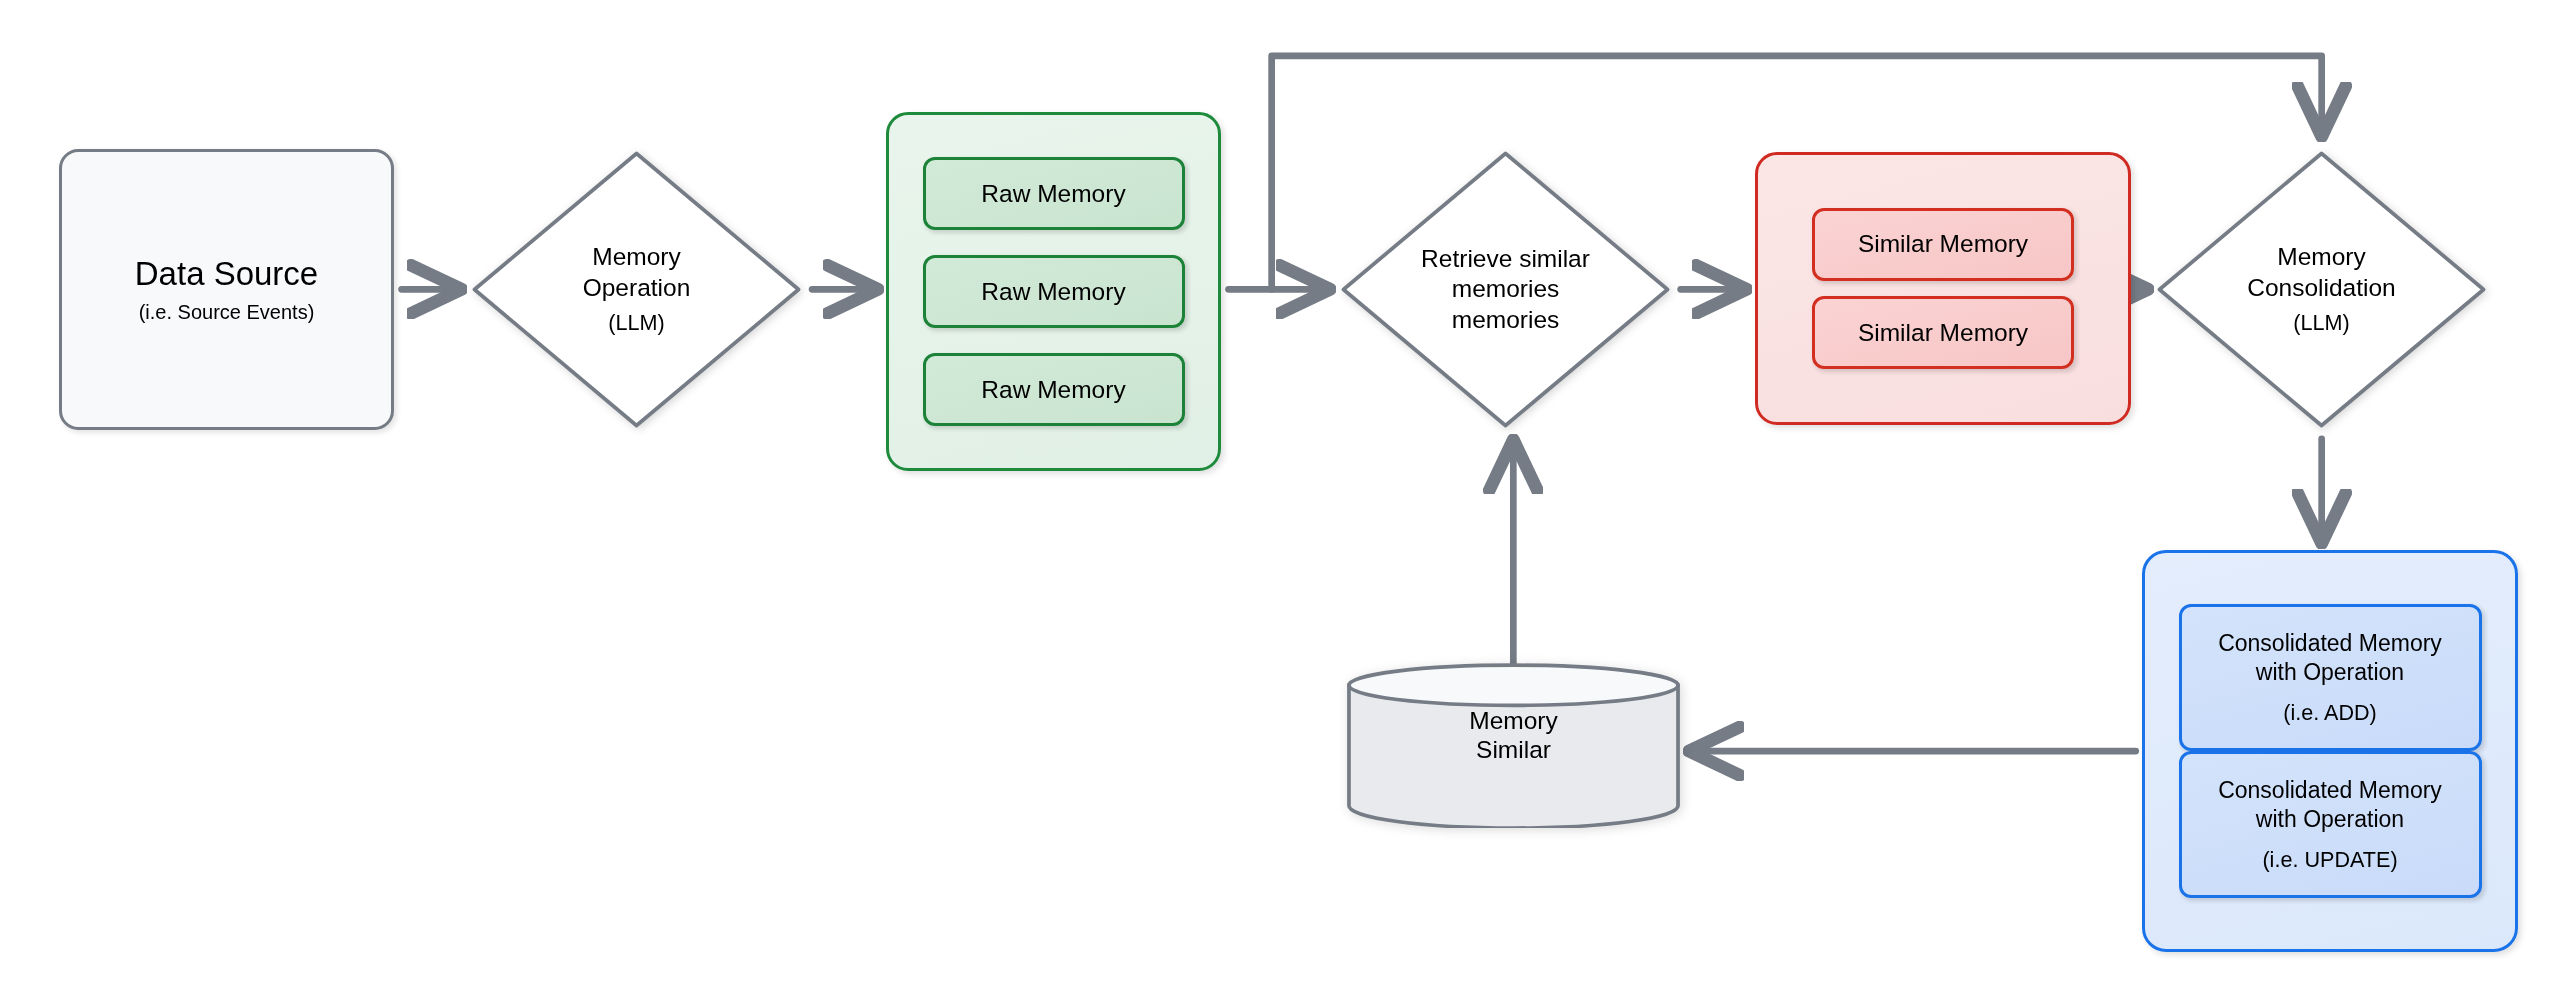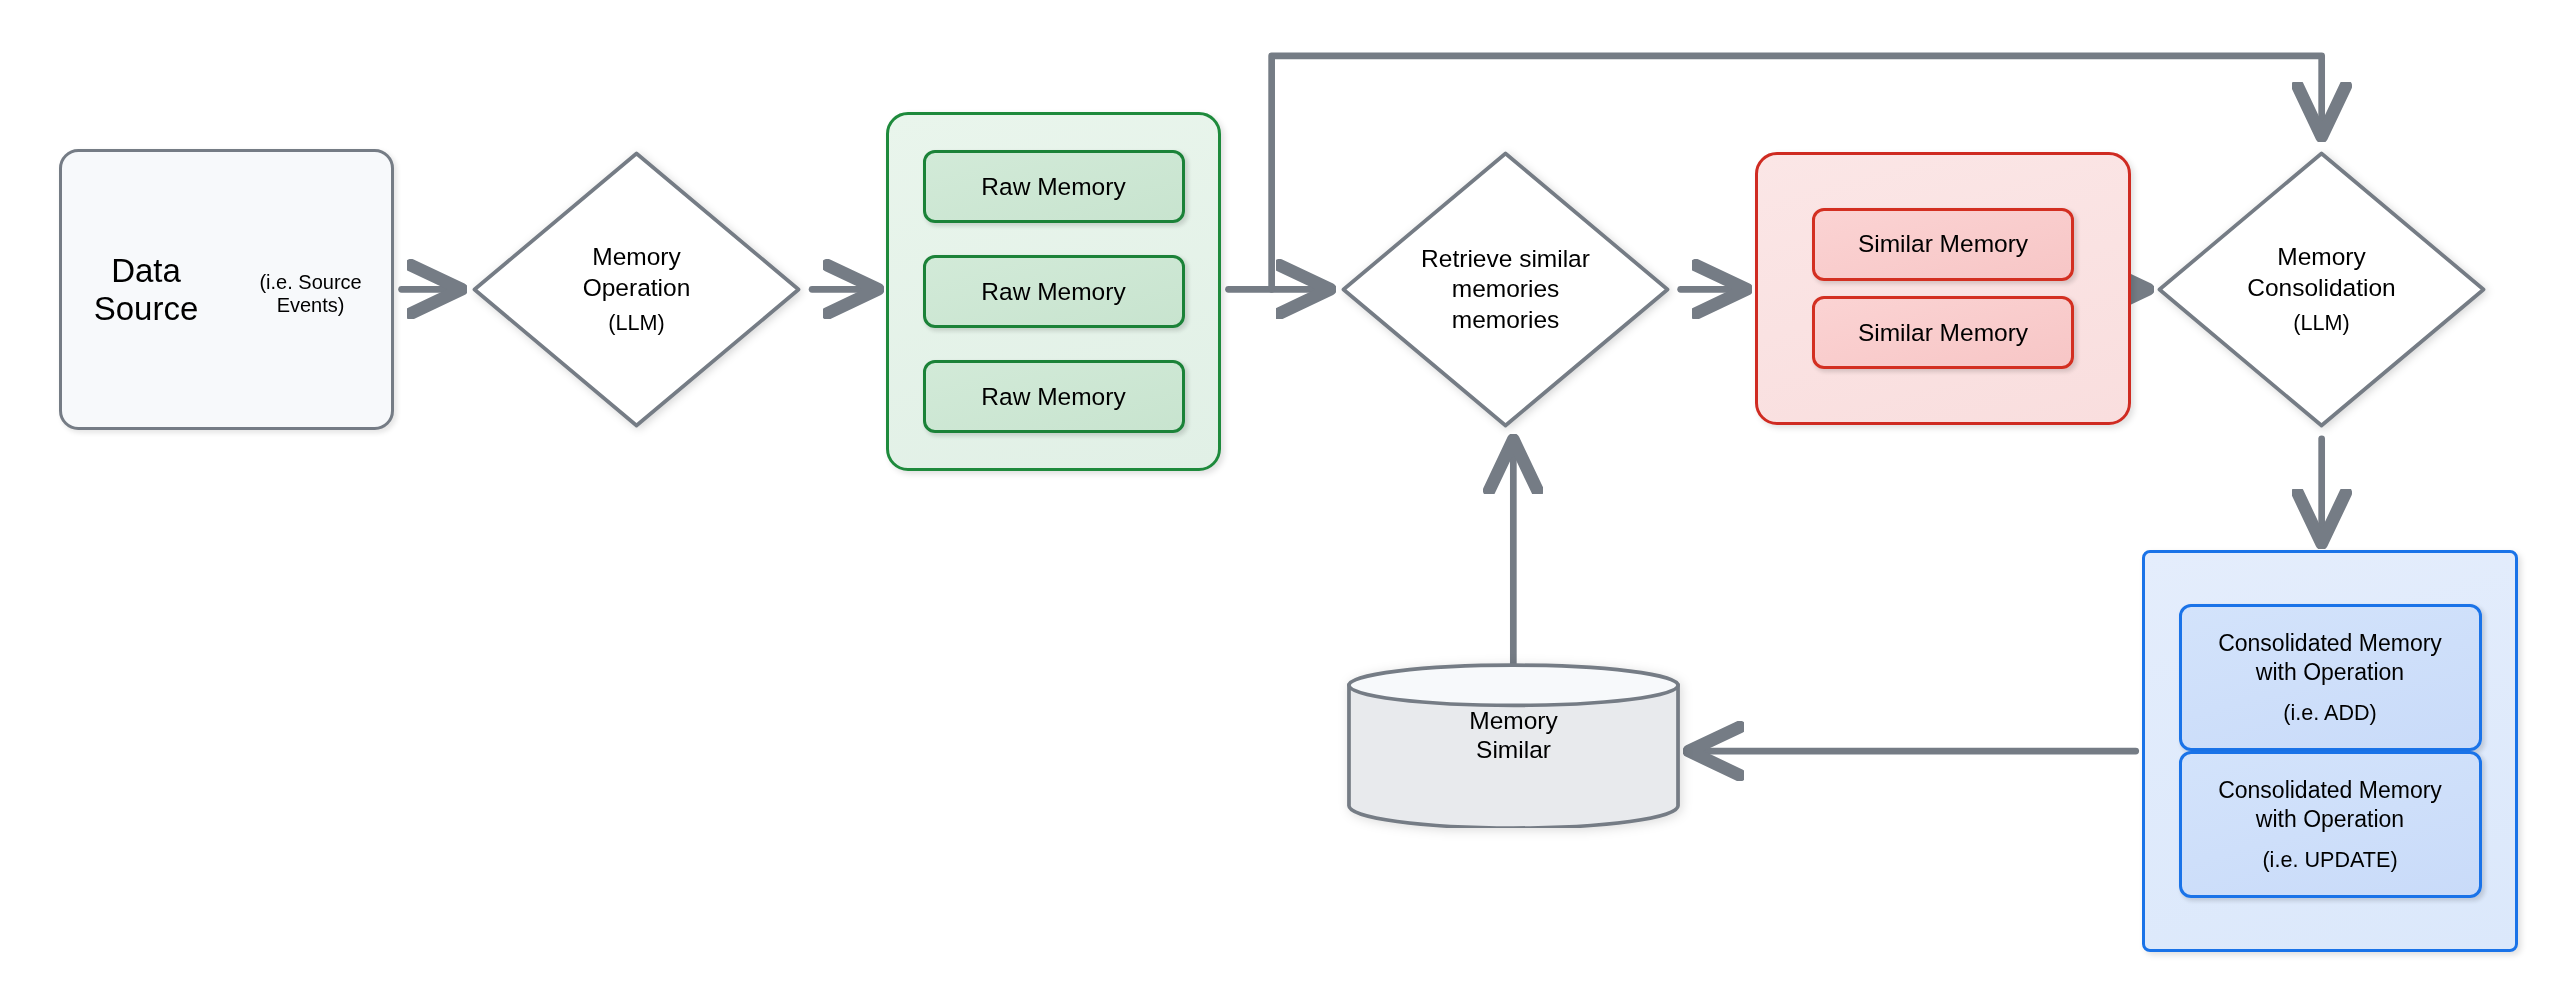--- a/index.html
+++ b/index.html
@@ -9,21 +9,21 @@
   }
   #canvas{
     position:relative;
     width:2576px;
     height:1001px;
     background:#ffffff;
     overflow:hidden;
   }
   .node{position:absolute;box-sizing:border-box;}
   .center{
-    display:flex;flex-direction:row;align-items:center;justify-content:center;
+    display:flex;flex-direction:column;align-items:center;justify-content:center;
     text-align:center;
   }
   
   #data-source{
     left:59px;top:149px;width:335px;height:281px;
     border:3.7px solid #757c85;
     border-radius:19.3px;
     background:#f7f9fb;
     box-shadow:2.2px 2.2px 5.2px rgba(0,0,0,0.10);
   }
@@ -59,21 +59,21 @@
     display:flex;flex-direction:column;align-items:center;justify-content:center;
     text-align:center;
   }
 
   
   #raw-memory-group{
     left:886px;top:112px;width:335px;height:359px;
     background:linear-gradient(165deg,#e9f5ec 0%,#e1f0e6 100%);
     border:3px solid #1e8a3c;border-radius:22px;
     box-shadow:3px 3px 6.7px rgba(0,0,0,0.13);
-    gap:32px;
+    gap:25px;
   }
   #raw-memory-group .chip{
     width:262px;height:73px;
     background:linear-gradient(165deg,#d2ead8 0%,#c8e4cf 100%);
     border:3.7px solid #1b8238;border-radius:12px;
     box-shadow:2.2px 2.2px 4.5px rgba(0,0,0,0.14);
     font-size:24.5px;color:#000;
   }
 
   
@@ -89,21 +89,21 @@
     background:linear-gradient(165deg,#fbd3d3 0%,#f7c6c6 100%);
     border:3.7px solid #d32f21;border-radius:12px;
     box-shadow:2.2px 2.2px 4.5px rgba(0,0,0,0.14);
     font-size:24.5px;color:#000;
   }
 
   
   #consolidated-memory-group{
     left:2142px;top:550px;width:376px;height:402px;
     background:linear-gradient(165deg,#e4edfc 0%,#dbe8fb 100%);
-    border:3px solid #1a73e8;border-radius:8px;
+    border:3px solid #1a73e8;border-radius:24px;
     box-shadow:3px 3px 6.7px rgba(0,0,0,0.13);
     gap:0;
   }
   #consolidated-memory-group .chip{
     width:303px;height:147px;
     background:linear-gradient(165deg,#d3e3fb 0%,#c9dbf9 100%);
     border:3.7px solid #1a73e8;border-radius:12px;
     box-shadow:2.2px 2.2px 4.5px rgba(0,0,0,0.14);
   }
   #consolidated-memory-group .chip .t1{font-size:23px;color:#000;line-height:1.26;}

